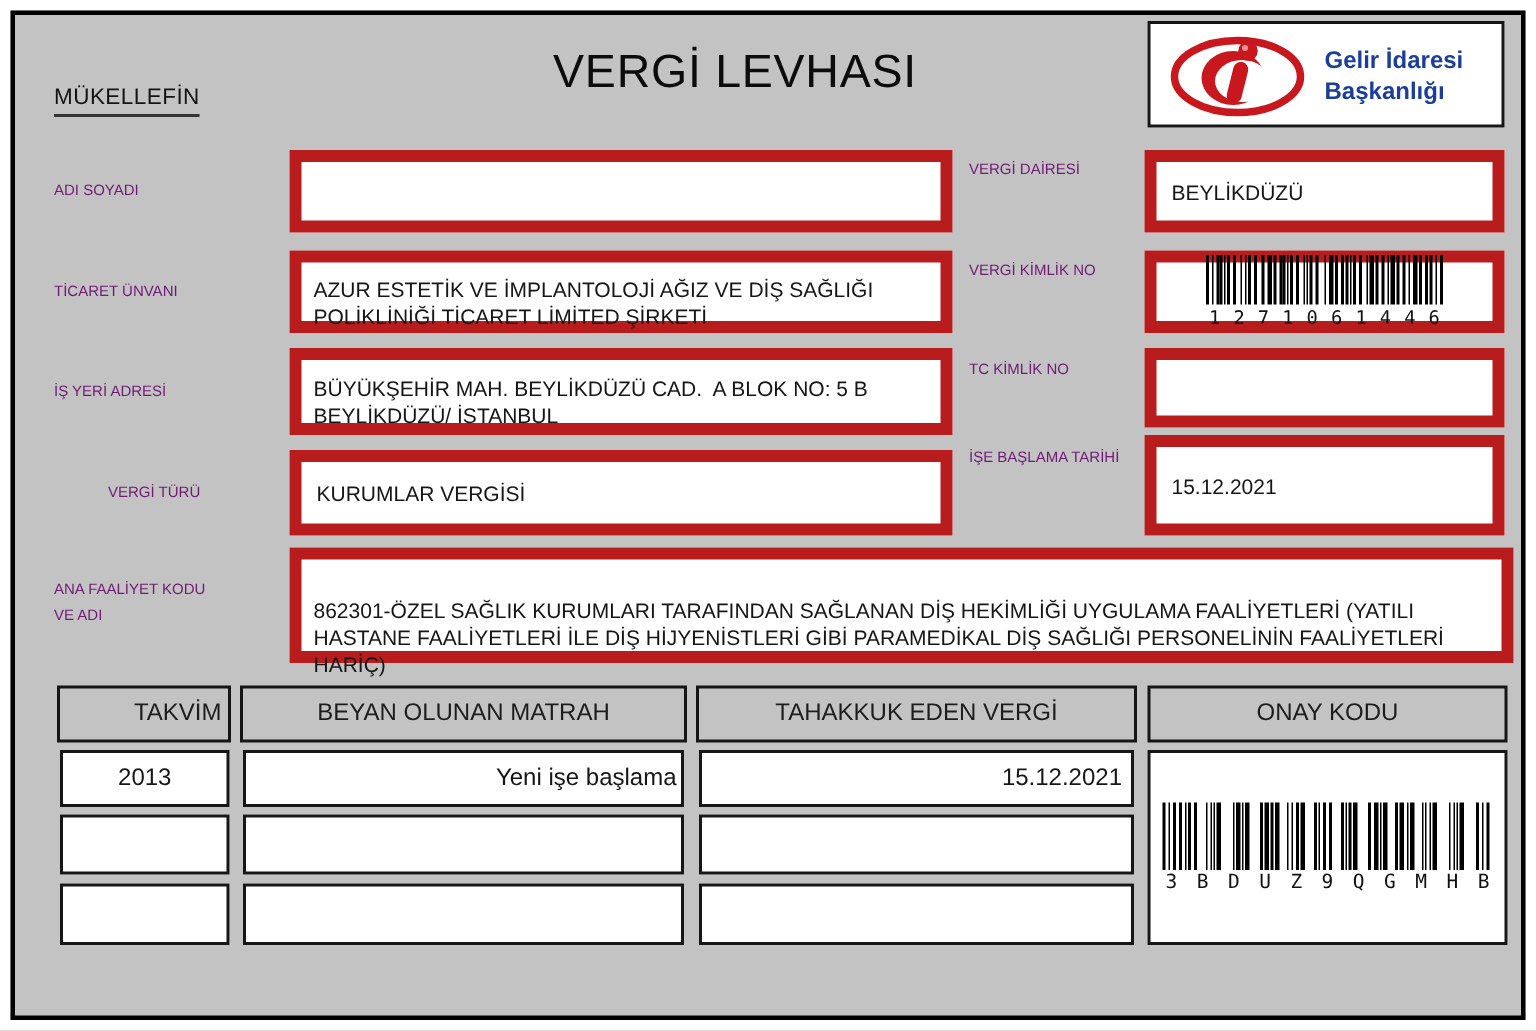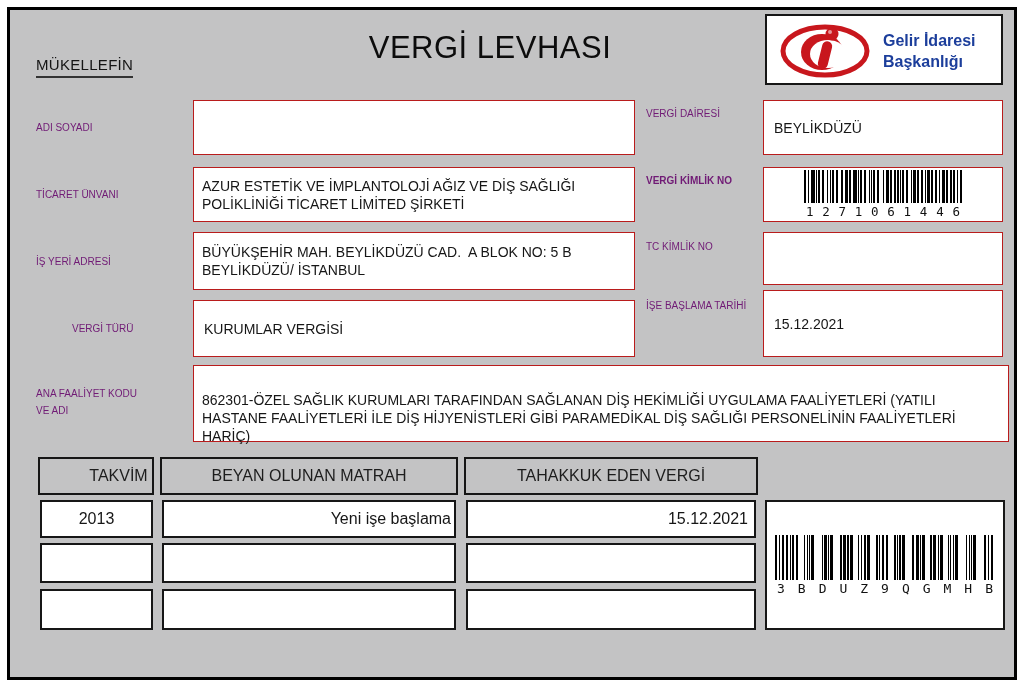--- a/index.html
+++ b/index.html
@@ -14,35 +14,35 @@
   .title{
     position:absolute;left:300px;top:20px;width:360px;text-align:center;
     font-size:31px;color:#0c0c0c;letter-spacing:.5px;white-space:nowrap;
   }
   .muk{
     position:absolute;left:26px;top:46px;font-size:15px;color:#141414;
     border-bottom:2px solid #333;padding-bottom:3px;letter-spacing:.3px;
   }
   .lbl{position:absolute;font-size:10px;color:#701a75;line-height:17px;}
   .box{
-    position:absolute;background:#fff;border:1px solid #b91c1c;
+    position:absolute;background:#fff;border:8px solid #b91c1c;
     box-sizing:border-box;color:#161616;
   }
   .box.text{font-size:14px;line-height:18px;padding:6px 8px;white-space:pre-wrap;}
   .box.vcenter{display:flex;align-items:center;font-size:14px;padding-left:10px;}
 
   
   #l-adi{left:26px;top:109px;}
   #l-tic{left:26px;top:176px;}
   #l-adr{left:26px;top:243px;}
   #l-tur{left:26px;top:310px;margin-left:36px;}
   #l-ana{left:26px;top:375px;width:112px;}
   
   #l-dairesi{left:636px;top:95px;width:80px;}
-  #l-vkn{left:636px;top:162px;width:114px;font-weight:bold;}
+  #l-vkn{left:636px;top:162px;width:114px;}
   #l-tc{left:636px;top:228px;width:132px;}
   #l-tarih{left:636px;top:287px;width:114px;}
 
   
   #b-adi{left:183px;top:90px;width:442px;height:55px;}
   #b-tic{left:183px;top:157px;width:442px;height:55px;padding-top:9px;}
   #b-adr{left:183px;top:222px;width:442px;height:58px;padding-top:10px;}
   #b-tur{left:183px;top:290px;width:442px;height:57px;}
   #b-ana{left:183px;top:355px;width:816px;height:77px;padding-top:25px;}
   
@@ -179,20 +179,21 @@
           <b>6</b>
         </div>
     </div>
   </div>
   <div class="box" id="rb-tc"></div>
   <div class="box vcenter" id="rb-tarih">15.12.2021</div>
 
   <div class="th" id="th-0">TAKVİM</div>
   <div class="th" id="th-1">BEYAN OLUNAN MATRAH</div>
   <div class="th" id="th-2">TAHAKKUK EDEN VERGİ</div>
+  <div class="th" id="th-3">ONAY KODU</div>
 
   <div class="td center" id="td-0-0">2013</div>
   <div class="td right" id="td-0-1">Yeni işe başlama</div>
   <div class="td right" id="td-0-2">15.12.2021</div>
 
   <div class="td center" id="td-1-0"></div>
   <div class="td right" id="td-1-1"></div>
   <div class="td right" id="td-1-2"></div>
 
   <div class="td center" id="td-2-0"></div>

